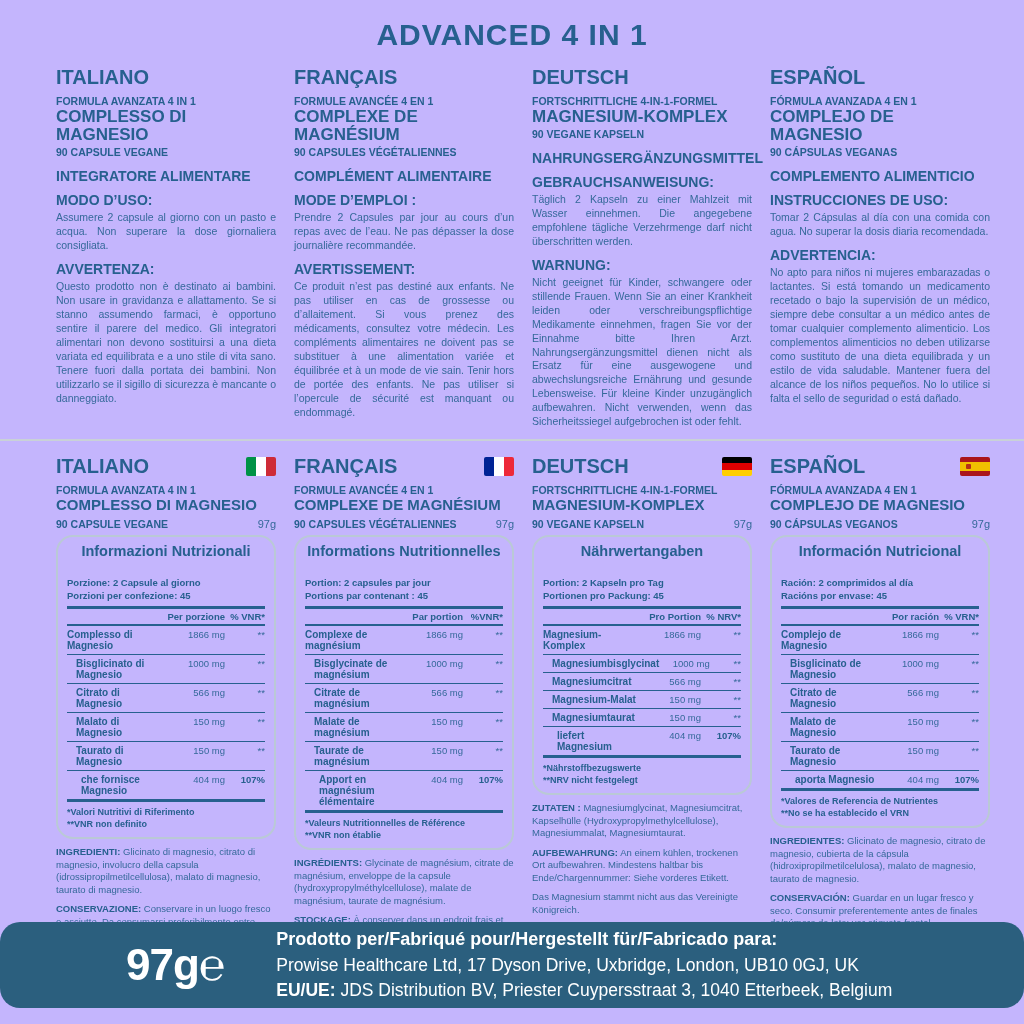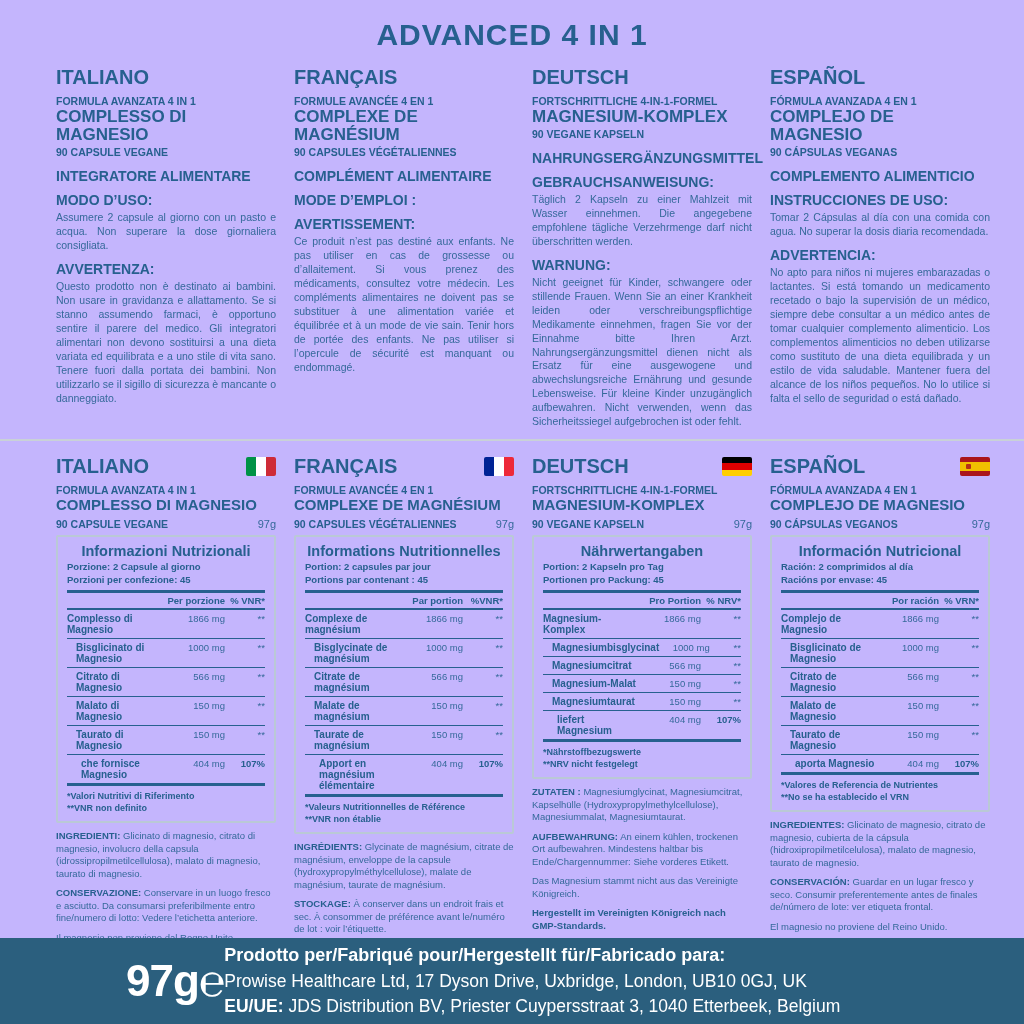--- a/index.html
+++ b/index.html
@@ -27,42 +27,42 @@
   .lang-row{display:flex;justify-content:space-between;align-items:center;}
   .flag{width:30px;height:19px;display:inline-block;border-radius:2px;flex:0 0 auto;}
   .flag[data-flag="it"]{background:linear-gradient(to right,#009246 0 33.4%,#ffffff 33.4% 66.7%,#ce2b37 66.7% 100%);}
   .flag[data-flag="fr"]{background:linear-gradient(to right,#002395 0 33.4%,#ffffff 33.4% 66.7%,#ed2939 66.7% 100%);}
   .flag[data-flag="de"]{background:linear-gradient(to bottom,#000000 0 33.4%,#dd0000 33.4% 66.7%,#ffce00 66.7% 100%);}
   .flag[data-flag="es"]{background:linear-gradient(to bottom,#aa151b 0 25%,#f1bf00 25% 75%,#aa151b 75% 100%);position:relative;}
   .flag[data-flag="es"]::after{content:"";position:absolute;left:6px;top:7px;width:5px;height:5px;background:#aa151b;opacity:.85;border-radius:1px;}
   .product2{font-size:15px;font-weight:bold;line-height:1.1;}
   .caps-row{display:flex;justify-content:space-between;align-items:baseline;margin-top:3px;}
   .wt{font-size:11px;color:var(--body_blue);}
-  .ntable{border:2px solid var(--table_border);border-radius:2px;padding:6px 9px 7px;margin-top:5px;}
+  .ntable{border:2px solid var(--table_border);border-radius:17px;padding:6px 9px 7px;margin-top:5px;}
   .nt-title{text-align:center;font-size:14.5px;font-weight:bold;}
   .nt-serv{font-size:9.5px;font-weight:bold;line-height:1.3;}
-  .nt-serv.first{margin-top:2px;}
+  .nt-serv.first{margin-top:18px;}
   .nt-head{display:flex;justify-content:flex-end;border-top:3px solid var(--blue);border-bottom:2px solid var(--blue);margin-top:4px;padding:2px 0;font-size:9.5px;font-weight:bold;}
   .amt{width:62px;text-align:right;}
   .nrv{width:40px;text-align:right;}
   .nt-row{display:flex;align-items:baseline;border-bottom:1.5px solid var(--blue);padding:3px 0;font-size:10px;}
   .nt-row .nm{flex:1;font-weight:bold;padding-right:2px;}
   .nt-row .amt,.nt-row .nrv{color:var(--body_blue);font-size:9.5px;}
   .nt-row.sub .nm{padding-left:9px;}
   .nt-row.total .nm{padding-left:14px;}
   .nt-row.total{border-bottom:3px solid var(--blue);}
   .nt-row.total .nrv{font-weight:bold;color:var(--blue);}
   .nt-fn{font-size:9px;font-weight:bold;line-height:1.28;}
   .nt-fn.first{margin-top:5px;}
   p.ing{font-size:9.5px;line-height:1.32;margin:7px 0 0;color:var(--body_blue);}
   p.ing .lbl{font-weight:bold;color:var(--blue);}
   p.ing.bold{font-weight:bold;color:var(--blue);}
   
-  footer{position:absolute;left:0;right:0;bottom:0;height:86px;background:var(--footer_bg);
-         color:#fff;display:flex;align-items:center;padding-left:126px;box-sizing:border-box;}
+  footer{position:absolute;left:0;right:0;bottom:16px;height:86px;background:var(--footer_bg);
+         color:#fff;display:flex;align-items:center;gap:52px;padding-left:126px;box-sizing:border-box;border-radius:20px;}
   .wt-big{font-size:44px;font-weight:bold;letter-spacing:-1px;}
   .mfr{font-size:17.5px;line-height:1.42;}
   .l1{font-weight:bold;font-size:18px;}
   .b{font-weight:bold;}
 </style>
 </head>
 <body>
 
 <div class="page">
 
@@ -82,20 +82,21 @@
   <div class="sec-t">AVVERTENZA:</div>
   <p class="body">Questo prodotto non è destinato ai bambini. Non usare in gravidanza e allattamento. Se si stanno assumendo farmaci, è opportuno sentire il parere del medico. Gli integratori alimentari non devono sostituirsi a una dieta variata ed equilibrata e a uno stile di vita sano. Tenere fuori dalla portata dei bambini. Non utilizzarlo se il sigillo di sicurezza è mancante o danneggiato.</p>
 </div>
       <div class="col">
   <div class="lang-h">FRANÇAIS</div>
   <div class="formula">FORMULE AVANCÉE 4 EN 1</div>
   <div class="product">COMPLEXE DE MAGNÉSIUM</div>
   <div class="caps">90 CAPSULES VÉGÉTALIENNES</div>
   <div class="supp">COMPLÉMENT ALIMENTAIRE</div>
   <div class="sec-t">MODE D’EMPLOI :</div>
+  <p class="body">Prendre 2 Capsules par jour au cours d’un repas avec de l’eau. Ne pas dépasser la dose journalière recommandée.</p>
   <div class="sec-t">AVERTISSEMENT:</div>
   <p class="body">Ce produit n’est pas destiné aux enfants. Ne pas utiliser en cas de grossesse ou d’allaitement. Si vous prenez des médicaments, consultez votre médecin. Les compléments alimentaires ne doivent pas se substituer à une alimentation variée et équilibrée et à un mode de vie sain. Tenir hors de portée des enfants. Ne pas utiliser si l’opercule de sécurité est manquant ou endommagé.</p>
 </div>
       <div class="col">
   <div class="lang-h">DEUTSCH</div>
   <div class="formula">FORTSCHRITTLICHE 4-IN-1-FORMEL</div>
   <div class="product">MAGNESIUM-KOMPLEX</div>
   <div class="caps">90 VEGANE KAPSELN</div>
   <div class="supp">NAHRUNGSERGÄNZUNGSMITTEL</div>
   <div class="sec-t">GEBRAUCHSANWEISUNG:</div>

